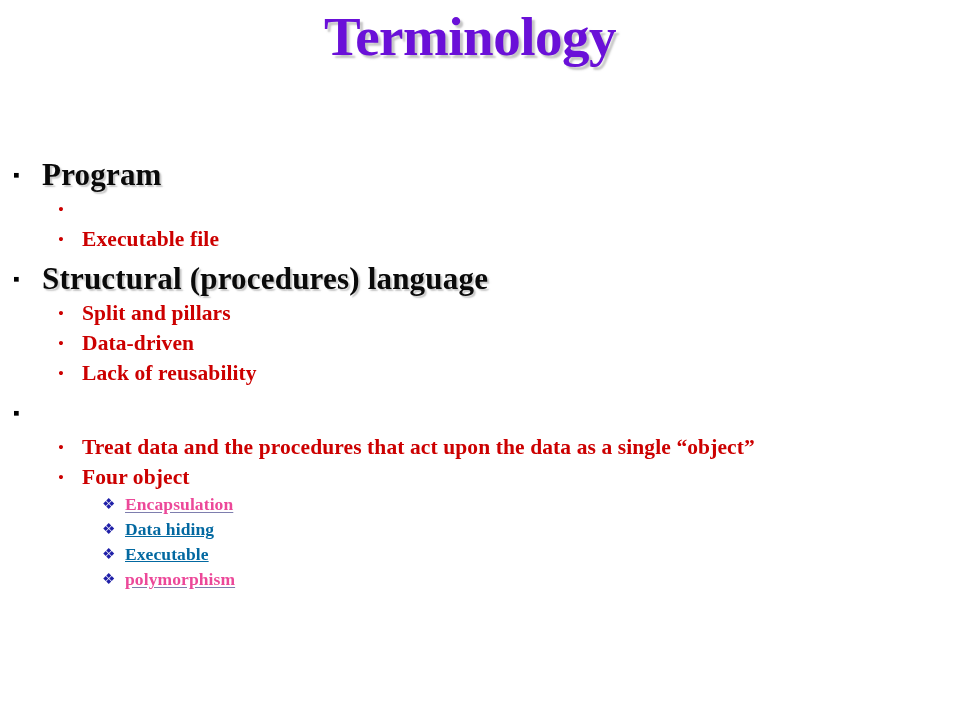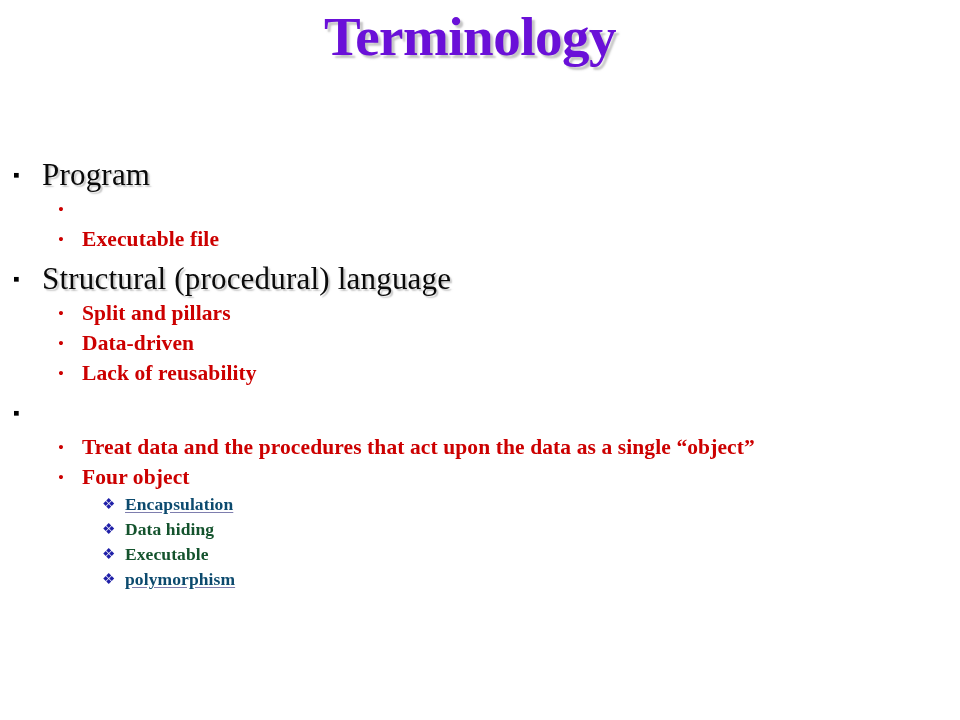--- a/index.html
+++ b/index.html
@@ -64,21 +64,21 @@
     color: #000000;
     font-size: 19px;
     line-height: 38px;
     text-align: left;
     padding-left: 1px;
     box-sizing: border-box;
   }
   .lvl1 .txt {
     font-size: 31px;
     line-height: 38px;
-    font-weight: normal;
+    font-weight: bold;
     color: #0a0a0a;
     text-shadow: 2px 2px 1.5px rgba(160,160,160,0.60);
     letter-spacing: 0.2px;
   }
 
   
   .lvl2 {
     margin-left: 58px;
     margin-top: 1px;
   }
@@ -110,25 +110,26 @@
     color: #1F1FA8;
     font-size: 15px;
     line-height: 25px;
     text-align: left;
     box-sizing: border-box;
   }
   .lvl3 .txt {
     font-size: 17.5px;
     line-height: 25px;
     font-weight: bold;
-    color: #14532d;
+    color: #0369a1;
     letter-spacing: 0.1px;
+    text-decoration: underline;
   }
   .lvl3 .txt.link {
-    color: #0c4a6e;
+    color: #ec4899;
     text-decoration: underline;
     text-decoration-color: #7E7EAE;
     text-underline-offset: 2px;
     cursor: pointer;
   }
 </style>
 </head>
 <body>
 
 <div class="slide">
@@ -142,21 +143,21 @@
       </div>
       <div class="li lvl2">
         <span class="marker">•</span>
       </div>
       <div class="li lvl2">
         <span class="marker">•</span>
         <span class="txt">Executable file</span>
       </div>
       <div class="li lvl1">
         <span class="marker">▪</span>
-        <span class="txt">Structural (procedural)  language</span>
+        <span class="txt">Structural (procedures)  language</span>
       </div>
       <div class="li lvl2">
         <span class="marker">•</span>
         <span class="txt">Split and pillars</span>
       </div>
       <div class="li lvl2">
         <span class="marker">•</span>
         <span class="txt">Data-driven</span>
       </div>
       <div class="li lvl2">

